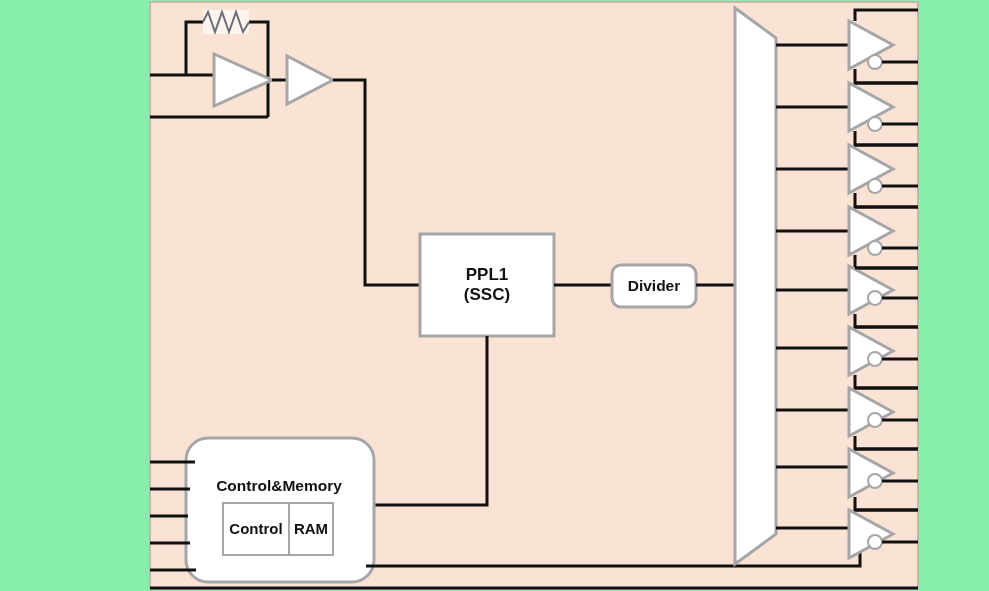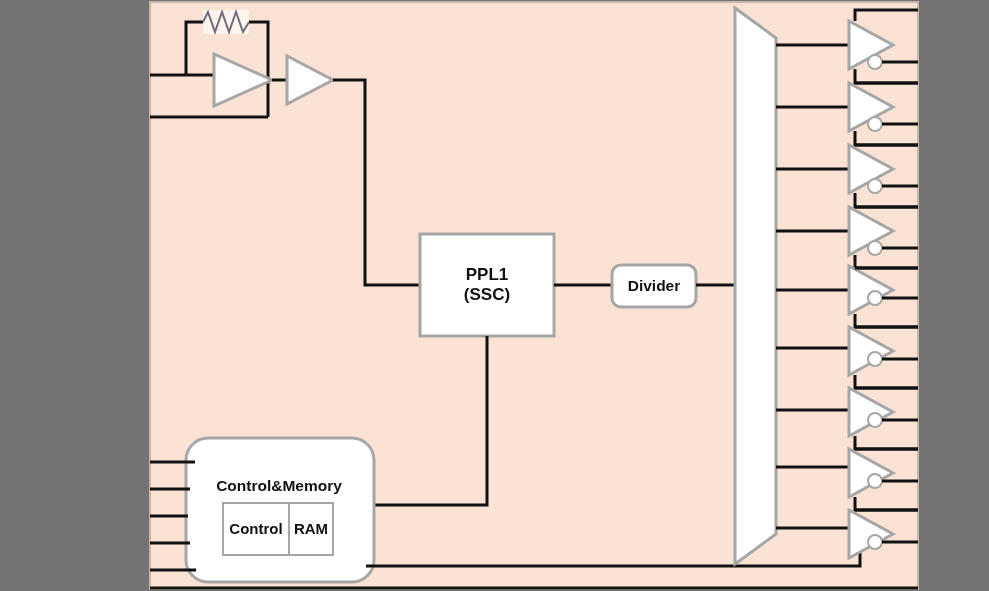--- a/index.html
+++ b/index.html
@@ -10,21 +10,21 @@
   body {
     width: 989px;
     height: 591px;
     overflow: hidden;
     font-family: "Liberation Sans", sans-serif;
   }
   #stage {
     position: relative;
     width: 989px;
     height: 591px;
-    background: #737373;
+    background: #86efac;
   }
   #diagram-svg {
     position: absolute;
     left: 0;
     top: 0;
     width: 989px;
     height: 591px;
     display: block;
   }
   .blk-label {

